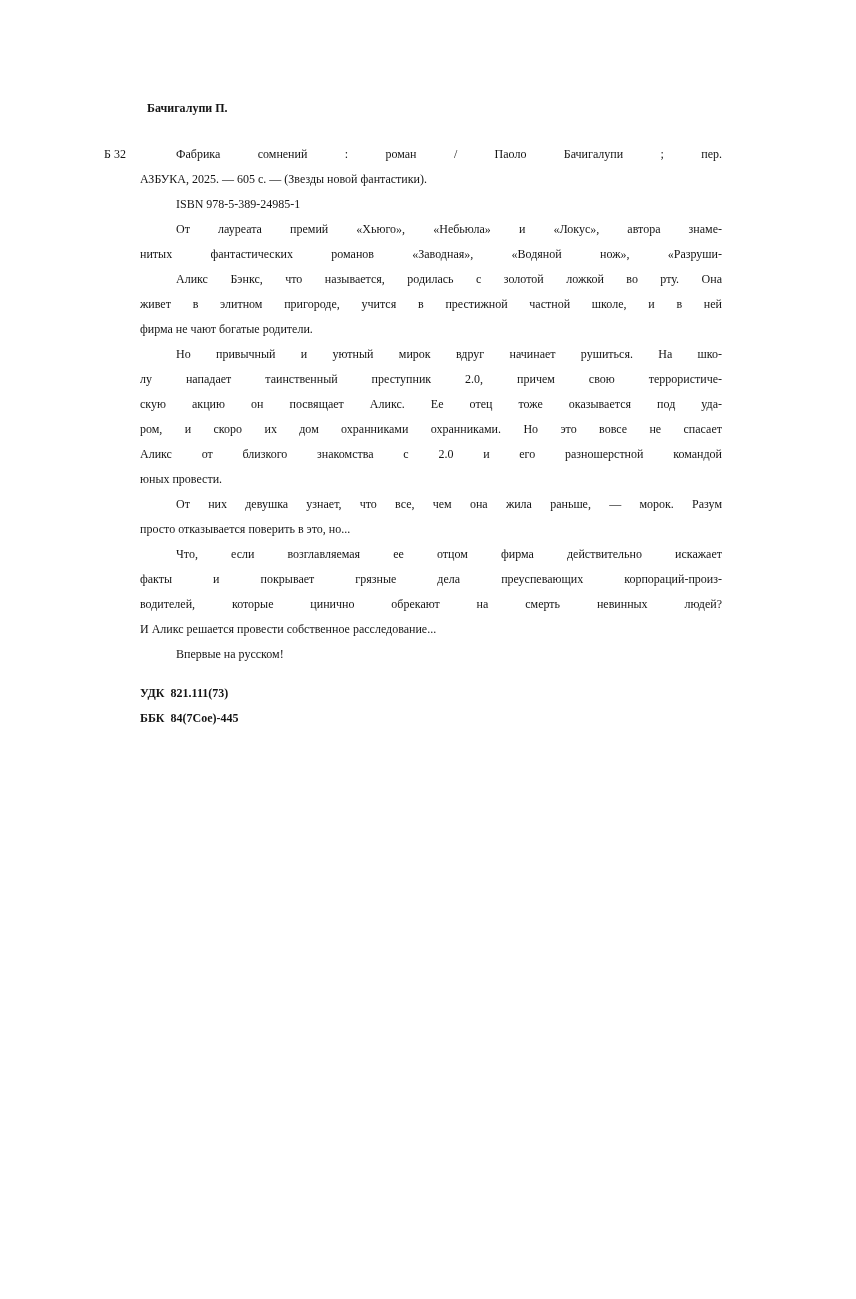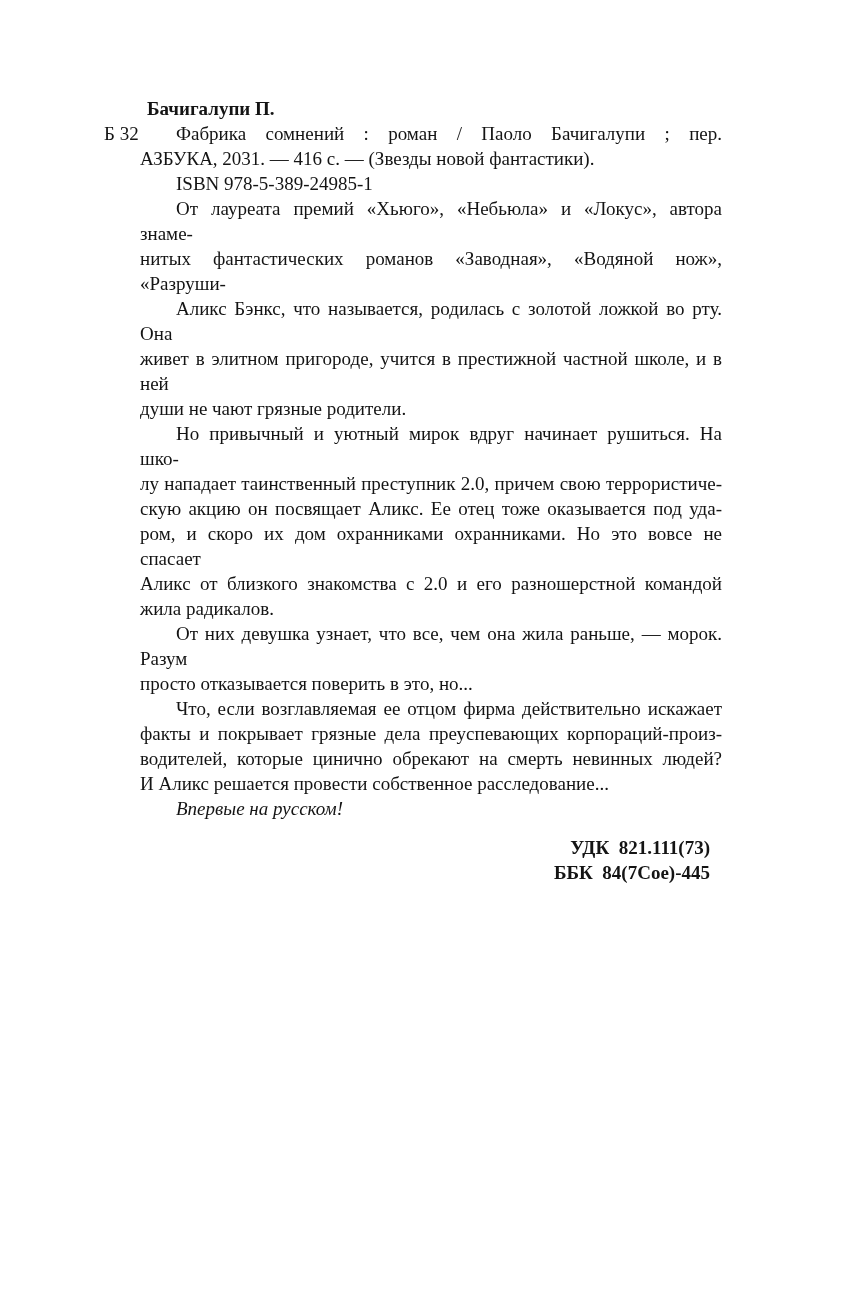--- a/index.html
+++ b/index.html
@@ -7,103 +7,102 @@
     padding: 0;
     background: #ffffff;
   }
   .sheet {
     position: relative;
     width: 856px;
     height: 1299px;
     background: #ffffff;
     overflow: hidden;
     font-family: "Liberation Serif", serif;
-    font-size: 19px;
+    font-size: 12px;
     line-height: 25px;
     color: #141414;
   }
   .content {
     position: absolute;
     left: 140px;
     top: 96px;
     width: 582px;
   }
   .heading {
     font-weight: bold;
     padding-left: 7px;
   }
   .bib {
     position: relative;
+    margin-top: 21px;
   }
   .index {
     position: absolute;
     left: -36px;
     top: 0;
   }
   .tline {
     text-align: left;
   }
   .tline.just {
     text-align: justify;
     text-align-last: justify;
   }
   .tline.first {
     text-indent: 36px;
   }
   .isbn.first {
     text-indent: 36px;
   }
   .note {
-    font-style: italic;
   }
   .codes {
     margin-top: 14px;
-    text-align: right;
     padding-right: 12px;
     font-weight: bold;
   }
   .code-line {
     white-space: pre;
   }
 </style>
 </head>
 <body>
 
 <div class="sheet">
   <div class="content">
 
     <div class="heading">Бачигалупи П.</div>
 
     <div class="bib">
       <span class="index">Б 32</span>
       <div class="bib-lines">
           <div class="tline first just">Фабрика сомнений : роман / Паоло Бачигалупи ; пер.</div>
-          <div class="tline">АЗБУКА, 2031. — 416 с. — (Звезды новой фантастики).</div>
+          <div class="tline">АЗБУКА, 2025. — 605 с. — (Звезды новой фантастики).</div>
         </div>
     </div>
 
     <div class="tline first isbn">ISBN 978-5-389-24985-1</div>
 
     <div class="annotation">
         <div class="para">
           <div class="tline first just">От лауреата премий «Хьюго», «Небьюла» и «Локус», автора знаме-</div>
           <div class="tline just">нитых фантастических романов «Заводная», «Водяной нож», «Разруши-</div>
         </div>
         <div class="para">
           <div class="tline first just">Аликс Бэнкс, что называется, родилась с золотой ложкой во рту. Она</div>
           <div class="tline just">живет в элитном пригороде, учится в престижной частной школе, и в ней</div>
-          <div class="tline">души не чают грязные родители.</div>
+          <div class="tline">фирма не чают богатые родители.</div>
         </div>
         <div class="para">
           <div class="tline first just">Но привычный и уютный мирок вдруг начинает рушиться. На шко-</div>
           <div class="tline just">лу нападает таинственный преступник 2.0, причем свою террористиче-</div>
           <div class="tline just">скую акцию он посвящает Аликс. Ее отец тоже оказывается под уда-</div>
           <div class="tline just">ром, и скоро их дом охранниками охранниками. Но это вовсе не спасает</div>
           <div class="tline just">Аликс от близкого знакомства с 2.0 и его разношерстной командой</div>
-          <div class="tline">жила радикалов.</div>
+          <div class="tline">юных провести.</div>
         </div>
         <div class="para">
           <div class="tline first just">От них девушка узнает, что все, чем она жила раньше, — морок. Разум</div>
           <div class="tline">просто отказывается поверить в это, но...</div>
         </div>
         <div class="para">
           <div class="tline first just">Что, если возглавляемая ее отцом фирма действительно искажает</div>
           <div class="tline just">факты и покрывает грязные дела преуспевающих корпораций-произ-</div>
           <div class="tline just">водителей, которые цинично обрекают на смерть невинных людей?</div>
           <div class="tline">И Аликс решается провести собственное расследование...</div>

